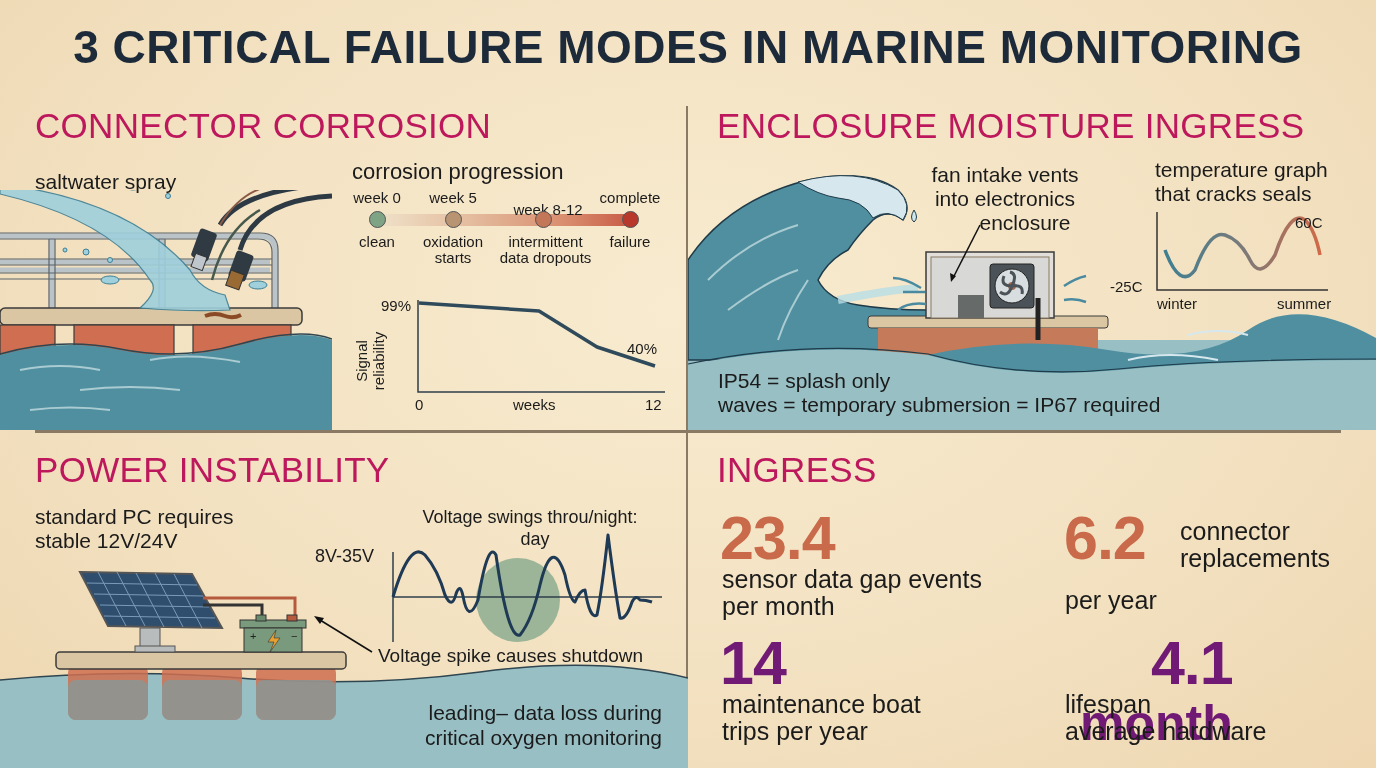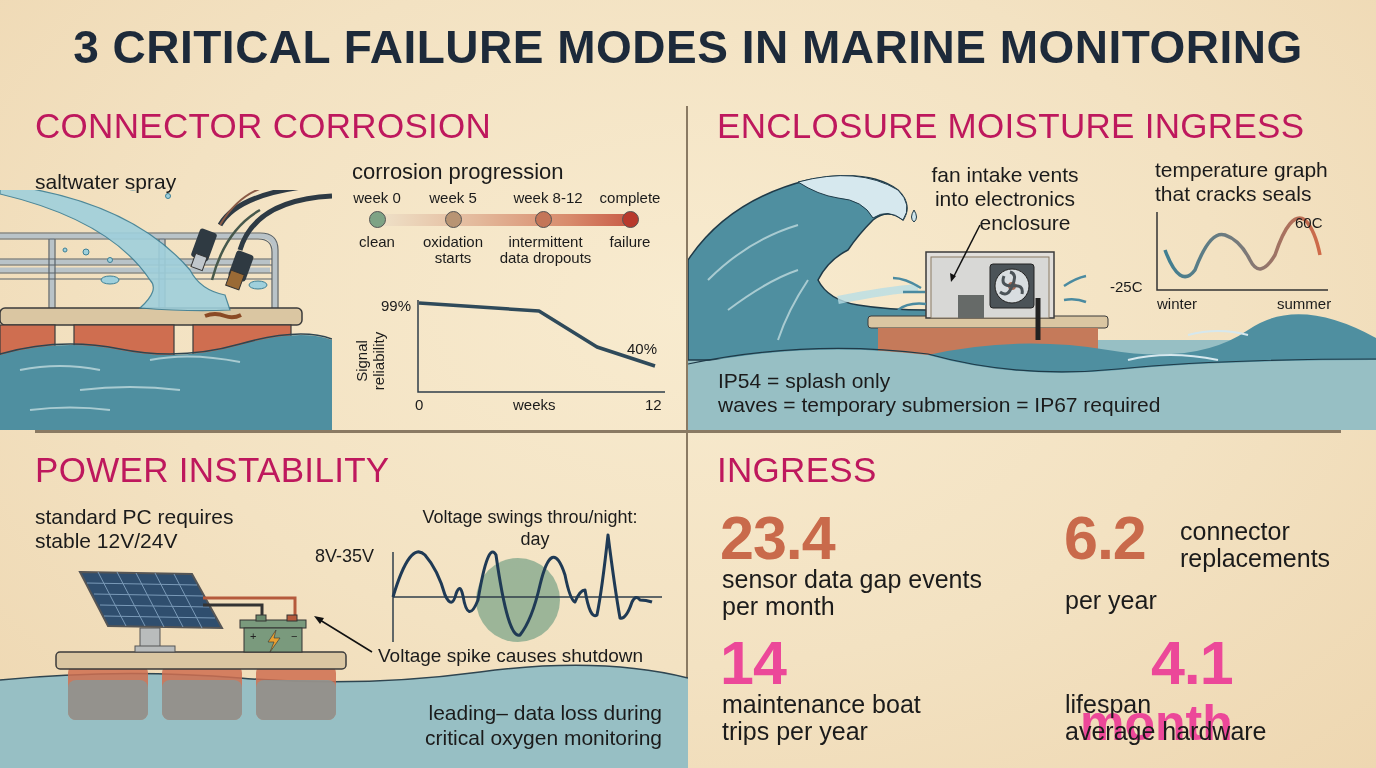--- a/index.html
+++ b/index.html
@@ -15,21 +15,21 @@
     left: 0; width: 1376px; top: 20px; text-align: center;
     font-weight: 700; font-size: 46px; letter-spacing: 0.5px; color: #1d2a3a;
   }
   .sec-title { font-weight: 400; font-size: 35px; color: #be185d; letter-spacing: 0.3px; }
   .txt { font-size: 21px; line-height: 24px; color: #1b1b1b; }
   .txt-sm { font-size: 15px; line-height: 17px; color: #1b1b1b; }
   .divider-v { background: #8a7a63; width: 2px; }
   .divider-h { background: #8a7a63; height: 3px; }
   .big-num { font-weight: 700; font-size: 61px; line-height: 66px; letter-spacing: -1px; }
   .num-red { color: #c96a4b; }
-  .num-green { color: #ec4899; }
+  .num-green { color: #701a75; }
   .stat-label { font-size: 25px; line-height: 27px; color: #1b1b1b; }
   .center { text-align: center; }
   .right { text-align: right; }
   svg { display: block; }
 </style>
 </head>
 <body>
 
 <div class="abs main-title">3 CRITICAL FAILURE MODES IN MARINE MONITORING</div>
 
@@ -94,21 +94,21 @@
 
     <div class="abs txt-sm center" style="left:-8px; width:80px; top:0;">week 0</div>
     <div class="abs" style="left:24px; top:22px; width:17px; height:17px; border-radius:50%; background:#7ea385; border:1.5px solid #555;"></div>
     <div class="abs txt-sm center" style="left:-8px; width:80px; top:44px;">clean</div>
 
     <div class="abs txt-sm center" style="left:68px; width:80px; top:0;">week 5</div>
     <div class="abs" style="left:100px; top:22px; width:17px; height:17px; border-radius:50%; background:#b89473; border:1.5px solid #555;"></div>
     <div class="abs txt-sm center" style="left:68px; width:80px; top:44px;">oxidation</div>
     <div class="abs txt-sm center" style="left:68px; width:80px; top:60px;">starts</div>
 
-    <div class="abs txt-sm center" style="left:148px; width:110px; top:0;">week 8-12</div>
+    <div class="abs txt-sm center" style="left:148px; width:110px; top:12px;">week 8-12</div>
     <div class="abs" style="left:190px; top:22px; width:17px; height:17px; border-radius:50%; background:#c47658; border:1.5px solid #555;"></div>
     <div class="abs txt-sm center" style="left:143px; width:115px; top:44px;">intermittent</div>
     <div class="abs txt-sm center" style="left:143px; width:115px; top:60px;">data dropouts</div>
 
     <div class="abs txt-sm center" style="left:245px; width:80px; top:0;">complete</div>
     <div class="abs" style="left:277px; top:22px; width:17px; height:17px; border-radius:50%; background:#b8392c; border:1.5px solid #555;"></div>
     <div class="abs txt-sm center" style="left:245px; width:80px; top:44px;">failure</div>
   </div>
 
   <div class="abs" style="left:345px; top:292px; width:330px; height:128px;">

